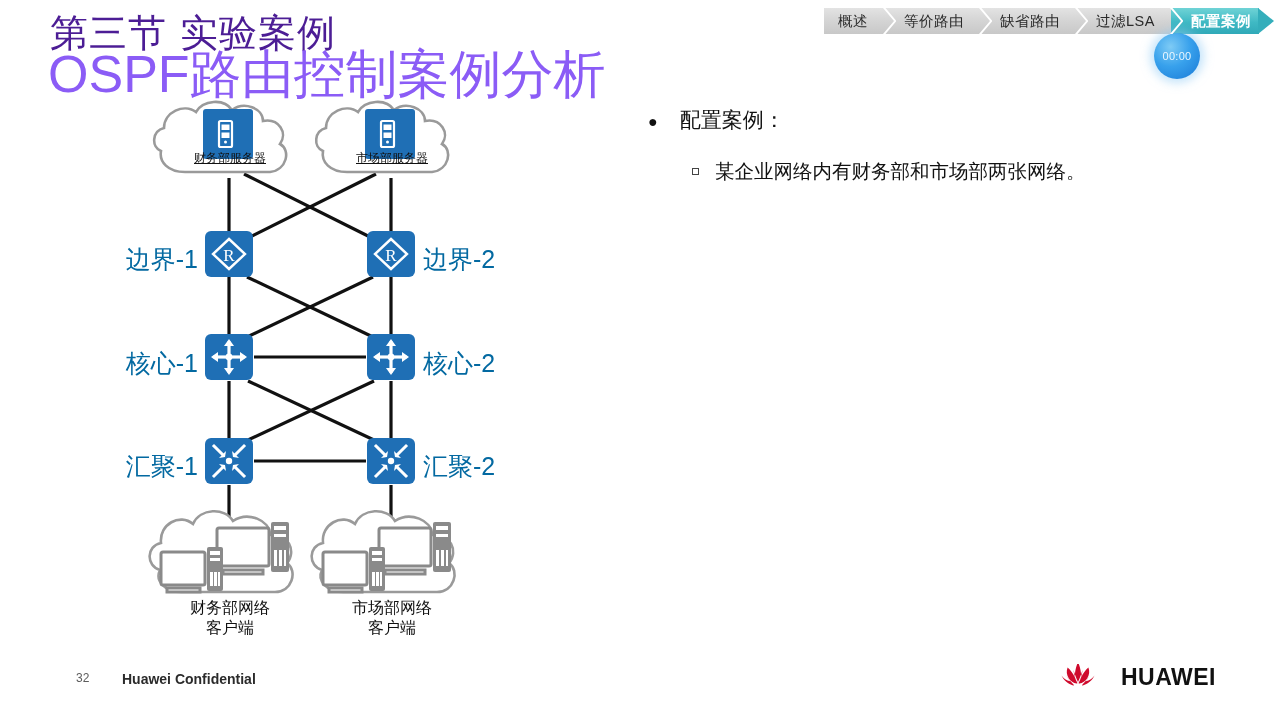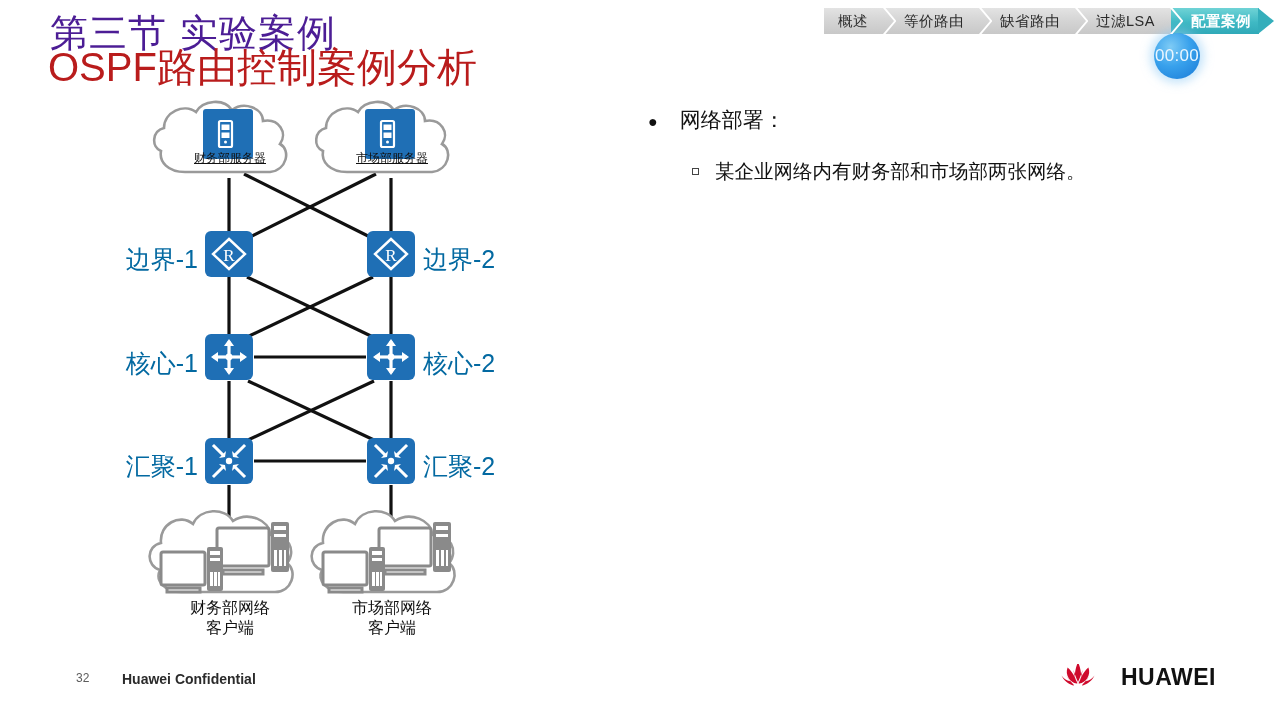--- a/index.html
+++ b/index.html
@@ -42,32 +42,32 @@
     position: absolute; right: -15px; top: 0; width: 16px; height: 26px; z-index: 2;
   }
 
   
   .timer {
     position: absolute; left: 1154px; top: 33px;
     width: 46px; height: 46px; border-radius: 50%;
     background: radial-gradient(circle at 36% 30%, #7ecbf5 0%, #38a1ec 45%, #1878d6 100%);
     box-shadow: 0 0 10px 4px rgba(150,205,245,.55);
     display: flex; align-items: center; justify-content: center;
-    color: #eaf6ff; font-size: 17px; letter-spacing: .3px;
+    color: #eaf6ff; font-size: 11px; letter-spacing: .3px;
   }
 
   
   .ghost-title {
     position: absolute; left: 50px; top: 8px;
     font-size: 38px; color: #4c1d95; letter-spacing: 1px;
     white-space: nowrap; font-family: "DejaVu Sans", sans-serif;
   }
   .slide-title {
     position: absolute; left: 48px; top: 40px;
-    font-size: 40px; color: #b91c1c; letter-spacing: 0px;
+    font-size: 52px; color: #8b5cf6; letter-spacing: 0px;
     white-space: nowrap;
   }
 
   
   .body-l1 {
     position: absolute; left: 648px; top: 106px;
     display: flex; align-items: baseline; gap: 22px;
     font-size: 21px; color: #121212;
   }
   .body-l1 .dot { font-size: 16px; line-height: 1; color: #111; }
@@ -167,21 +167,21 @@
 
   <div class="timer">
     <span>00:00</span>
   </div>
 
   <div class="ghost-title">第三节  实验案例</div>
   <div class="slide-title">OSPF路由控制案例分析</div>
 
   <div class="body-l1">
     <span class="dot">●</span>
-    <span>网络部署：</span>
+    <span>配置案例：</span>
   </div>
   <div class="body-l2">
     <span class="sq"></span>
     <span>某企业网络内有财务部和市场部两张网络。</span>
   </div>
 
   <div class="diagram">
     <svg width="640" height="720" viewBox="0 0 640 720" xmlns="http://www.w3.org/2000/svg">
       <defs>
 

